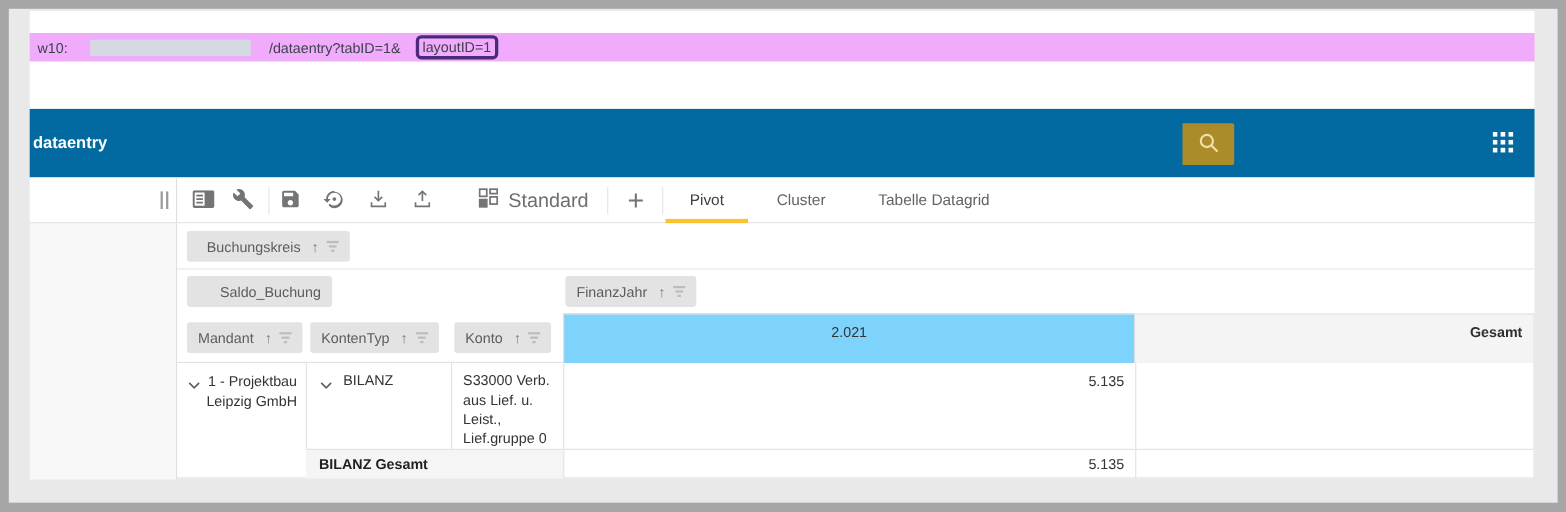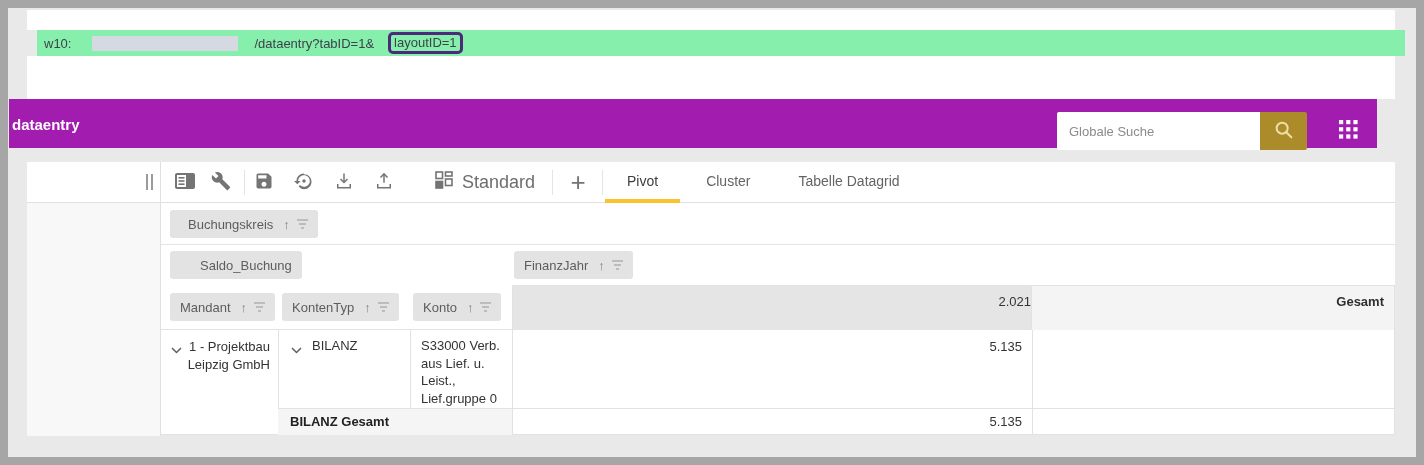--- a/index.html
+++ b/index.html
@@ -3,29 +3,29 @@
 <meta charset="utf-8">
 <style>
   * { box-sizing: border-box; margin: 0; padding: 0; }
   body { font-family: "Liberation Sans", sans-serif; }
   .stage { position: relative; width: 1424px; height: 465px; background: #a6a6a6; overflow: hidden; }
   .page  { position: absolute; inset: 8px; background: #e9e9e9; overflow: hidden; }
   .abs   { position: absolute; }
 
   
   .top-strip { left: 19px; top: 2px; width: 1368px; height: 20px; background: #fff; }
-  .url-bar { left: 29px; top: 22px; width: 1368px; height: 26px; background: #86efac;
+  .url-bar { left: 19px; top: 22px; width: 1368px; height: 26px; background: #f0abfc;
              display: flex; align-items: center; font-size: 13px; color: #3d424b; padding-left: 7px; gap: 15px; }
   .url-redacted { display: inline-block; width: 146px; height: 15px; background: #d4d9e2; margin: 0 1px 0 6px; }
   .url-hl { display: inline-block; border: 3px solid #4c2a7a; border-radius: 5px; padding: 0 3px;
             margin-left: -1px; line-height: 16px; color: #3d424b; }
   .white-band { left: 19px; top: 48px; width: 1368px; height: 43px; background: #fff; }
 
   
-  .app-bar { left: 1px; top: 91px; width: 1368px; height: 49px; background: #a21caf; }
+  .app-bar { left: 19px; top: 91px; width: 1368px; height: 62px; background: #0369a1; }
   .app-title { position: absolute; left: 3px; top: 50%; transform: translateY(-50%);
                color: #fff; font-weight: 700; font-size: 15px; }
   .search-wrap { position: absolute; left: 1048px; top: 13px; height: 38px; display: flex; }
   .search-input { width: 203px; height: 38px; border: none; outline: none; padding: 0 12px;
                   font-size: 13px; color: #444; border-radius: 2px 0 0 2px; font-family: "Liberation Sans", sans-serif; }
   .search-input::placeholder { color: #8b8b8b; }
   .search-btn { width: 47px; height: 38px; background: #ac8b2b; border: none; border-radius: 0 2px 2px 0;
                 display: flex; align-items: center; justify-content: center; cursor: pointer; }
   .apps-btn { position: absolute; left: 1329px; top: 21px; width: 20px; height: 20px; cursor: pointer;
               background: transparent; border: none; }
@@ -58,22 +58,22 @@
 
   .chip { position: absolute; display: inline-flex; align-items: center; height: 28px; background: #e3e3e3;
           border-radius: 3px; padding: 0 10px; font-size: 13px; color: #5d5d5d; cursor: grab; }
   .chip .sort { margin-left: 10px; color: #7d7d7d; font-size: 13px; }
   .filter-ic { display: inline-flex; flex-direction: column; align-items: center; gap: 2px; margin-left: 7px; cursor: pointer; }
   .filter-ic i { display: block; height: 2px; background: #bcbcbc; }
   .filter-ic i:nth-child(1) { width: 11px; }
   .filter-ic i:nth-child(2) { width: 7px; }
   .filter-ic i:nth-child(3) { width: 3px; }
 
-  .hdr-val { position: absolute; left: 351px; top: 0; width: 520px; height: 45px; background: #e5e5e5;
-             border: 1px solid #e2e2e2; border-bottom: none; text-align: right; padding-top: 8px;
+  .hdr-val { position: absolute; left: 351px; top: 0; width: 520px; height: 45px; background: #7dd3fc;
+             border: 1px solid #e2e2e2; border-bottom: none; text-align: center; padding-top: 8px;
              font-size: 13px; color: #333; }
   .hdr-ges { position: absolute; left: 871px; top: 0; width: 363px; height: 45px; background: #f4f4f4;
              border-top: 1px solid #e2e2e2; border-right: 1px solid #e2e2e2; text-align: right;
              padding: 8px 10px 0 0; font-size: 13px; font-weight: 700; color: #2f2f2f; }
 
   .tbody { position: relative; height: 105px; border-bottom: 1px solid #e2e2e2; }
   .cell { position: absolute; font-size: 13px; color: #333; }
   .c-mandant { left: 0; top: 0; width: 117px; height: 105px; padding: 8px 8px 0 10px; display: flex; }
   .c-mandant .txt { flex: 1; text-align: right; line-height: 17.5px; }
   .c-ktyp { left: 117px; top: 0; width: 132px; height: 78px; border-left: 1px solid #e2e2e2;
@@ -107,21 +107,20 @@
       <span class="url-redacted"></span>
       <span>/dataentry?tabID=1&amp;</span>
       <span class="url-hl">layoutID=1</span>
     </div>
 
     <div class="abs white-band"></div>
 
     <div class="abs app-bar">
       <div class="app-title">dataentry</div>
       <div class="search-wrap">
-        <input class="search-input" type="text" placeholder="Globale Suche" style="">
         <button class="search-btn">
           <span>
             <svg width="22" height="22" viewBox="0 0 24 24" fill="none">
               <circle cx="10" cy="10" r="6" stroke="#eedfa6" stroke-width="2.2"></circle>
               <path d="M14.5 14.5L20 20" stroke="#eedfa6" stroke-width="2.2" stroke-linecap="round"></path>
             </svg>
           </span>
         </button>
       </div>
       <button class="apps-btn">

